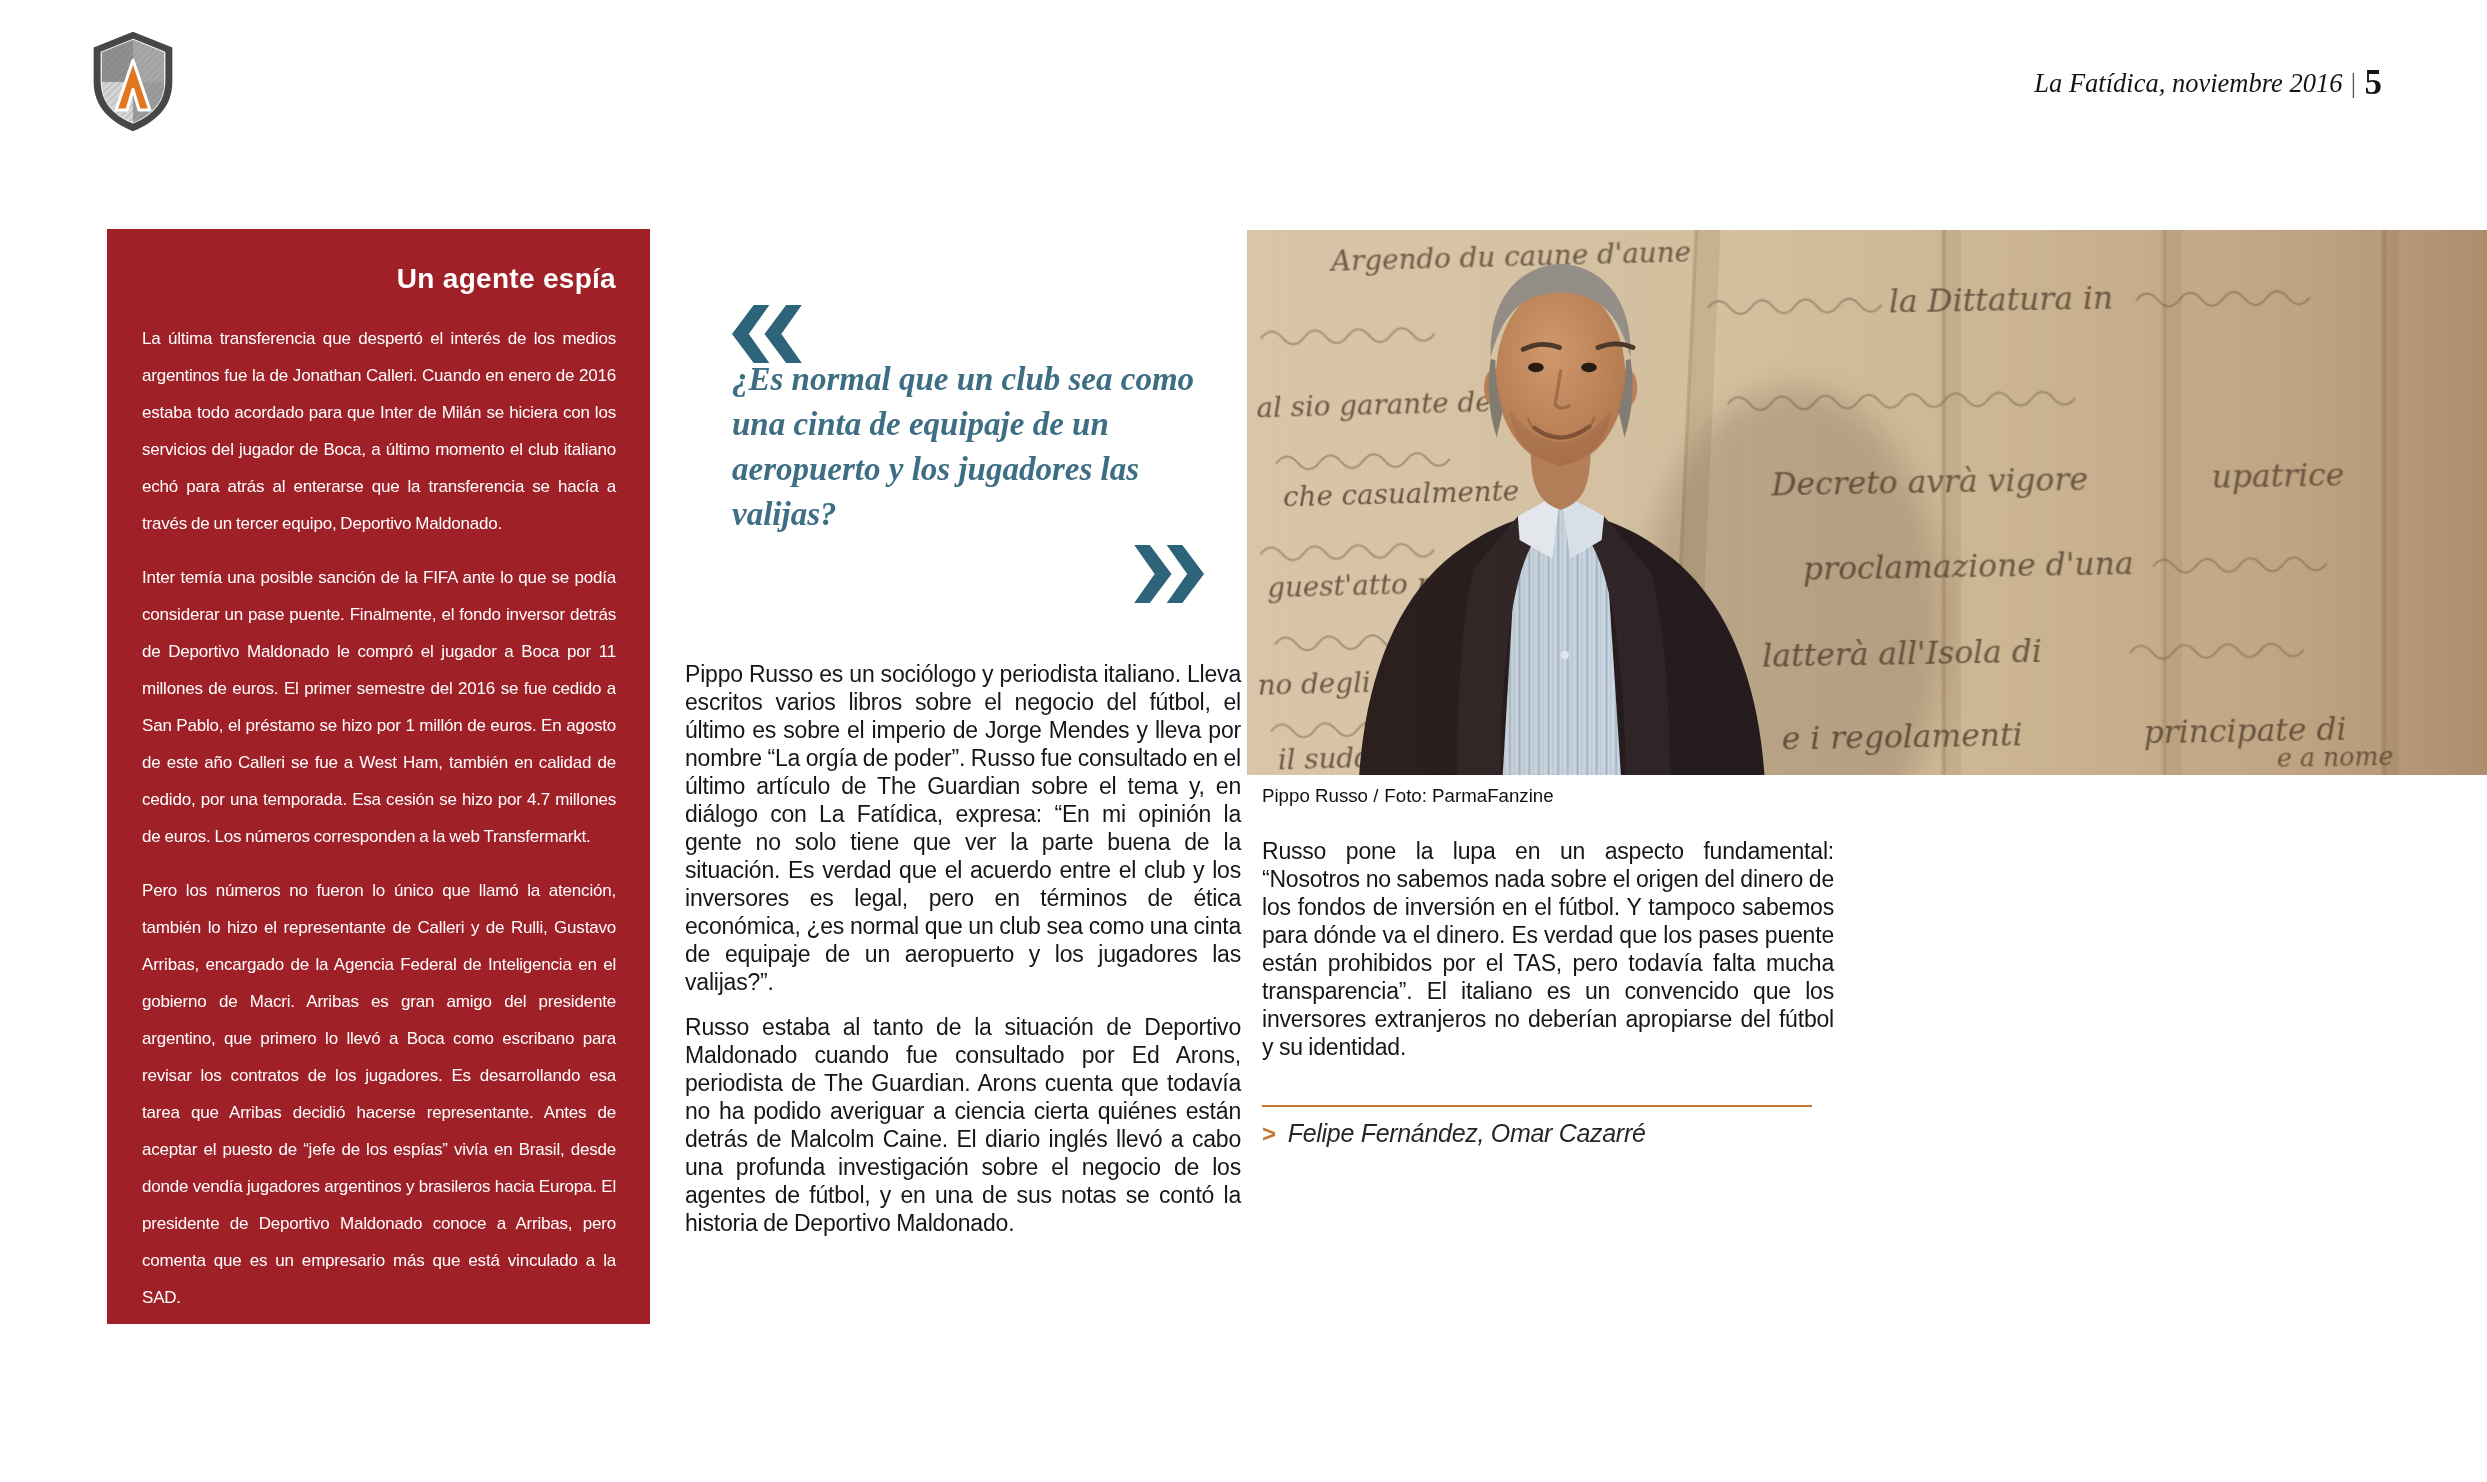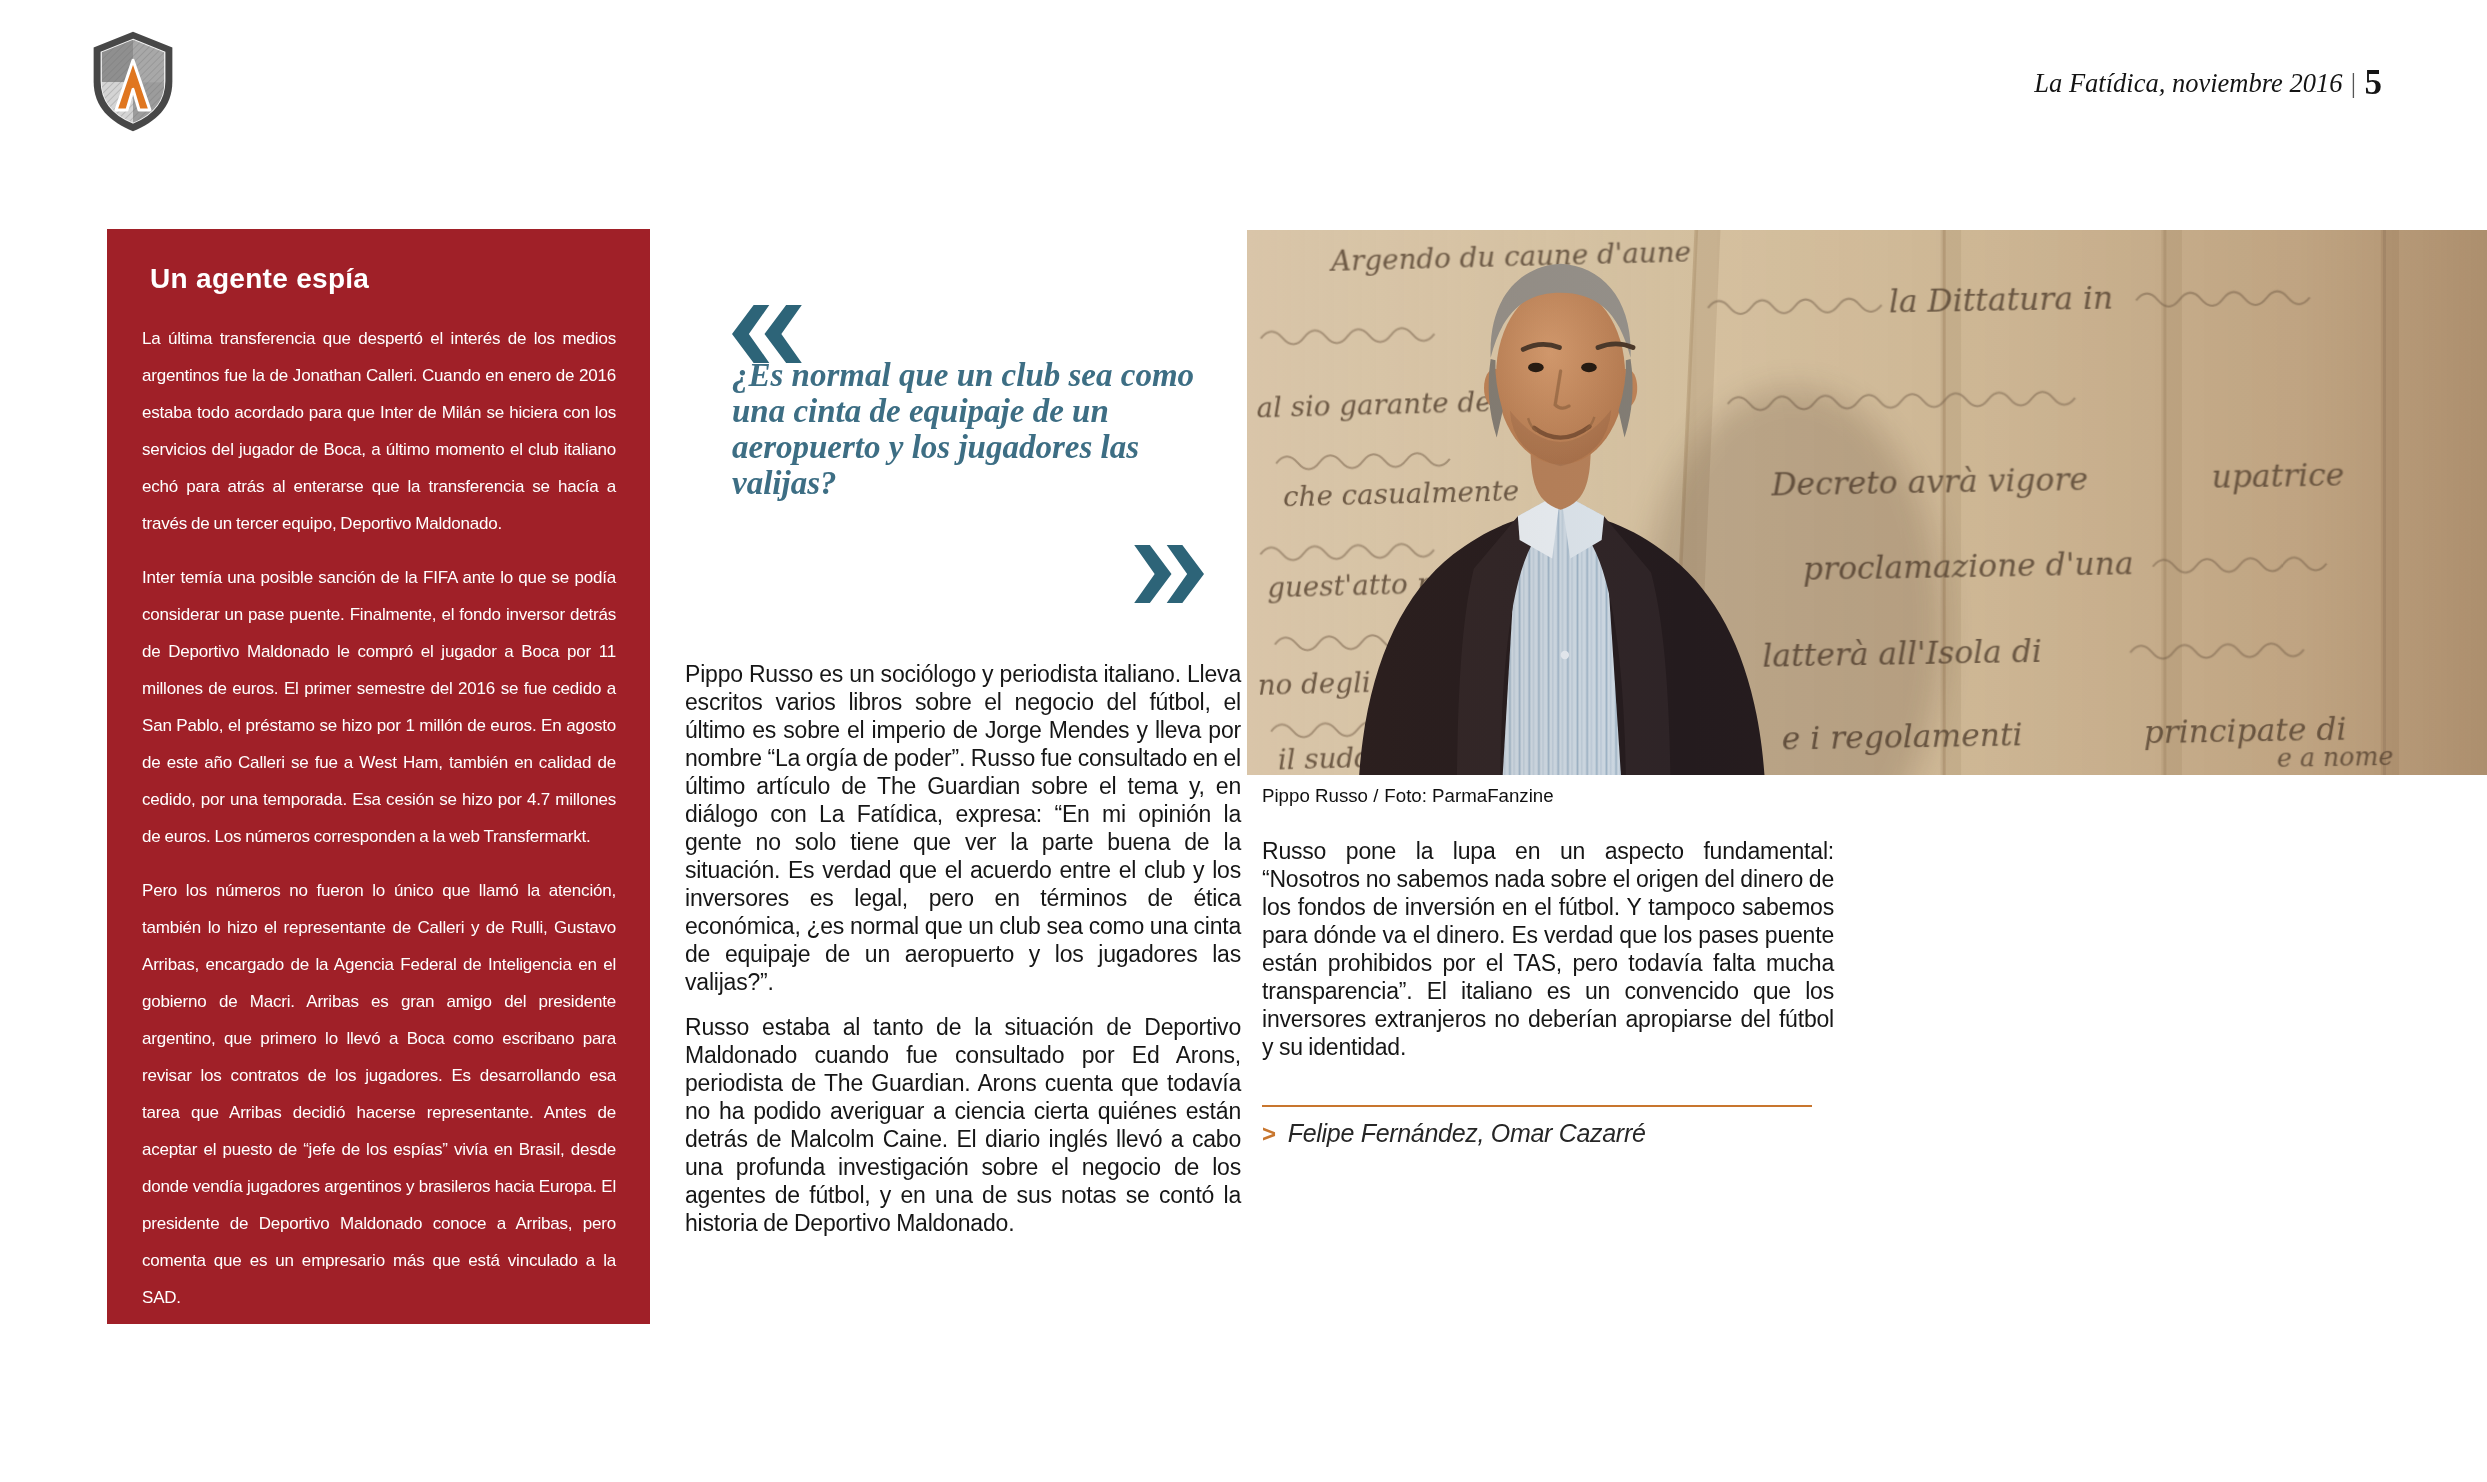--- a/index.html
+++ b/index.html
@@ -9,29 +9,29 @@
   .pagehead{position:absolute;top:63px;right:105px;font-family:"Liberation Serif",serif;
             font-style:italic;font-size:26.5px;color:#141414;white-space:nowrap;}
   .pagehead .sep{color:#555;margin:0 8.4px;font-style:normal;font-weight:300;}
   .pagehead .pageno{font-weight:bold;font-style:normal;font-size:35px;vertical-align:-2.4px;}
 
   .logo{position:absolute;left:90px;top:30px;width:86px;height:103px;}
 
   
   .sidebar{position:absolute;left:107px;top:229px;width:543px;height:1095px;background:#a02028;
            color:#ffffff;box-sizing:border-box;padding:34px 34px 30px 35px;overflow:hidden;}
-  .sidebar h2{margin:0 0 25px 8px;font-size:28px;font-weight:bold;letter-spacing:0.3px;}
+  .sidebar h2{margin:0 0 25px 17px;font-size:28px;font-weight:bold;letter-spacing:0.3px;text-align:right;}
   .sidebar p{margin:0 0 17px 0;font-size:17px;line-height:37px;text-align:justify;
              letter-spacing:-0.2px;word-spacing:-0.6px;hyphens:auto;}
 
   
   .q-open{position:absolute;left:732px;top:305px;}
   .q-close{position:absolute;left:1133px;top:545px;}
   .q-text{position:absolute;left:732px;top:357px;width:470px;font-family:"Liberation Serif",serif;
-          font-style:italic;font-weight:bold;font-size:33px;line-height:36px;color:#3d6e84;}
+          font-style:italic;font-weight:bold;font-size:33px;line-height:45px;color:#3d6e84;}
 
   
   .article{position:absolute;left:685px;top:660px;width:556px;}
   .article p,.rightcol p{margin:0 0 17px 0;font-size:23px;line-height:28px;text-align:justify;
           color:#161616;letter-spacing:-0.2px;word-spacing:-0.6px;hyphens:auto;}
 
   
   .photo{position:absolute;left:1247px;top:230px;width:1240px;height:545px;margin:0;}
   .photo svg{display:block;width:100%;height:100%;}
   .caption{position:absolute;left:1262px;top:785px;font-size:18.7px;color:#101010;}

